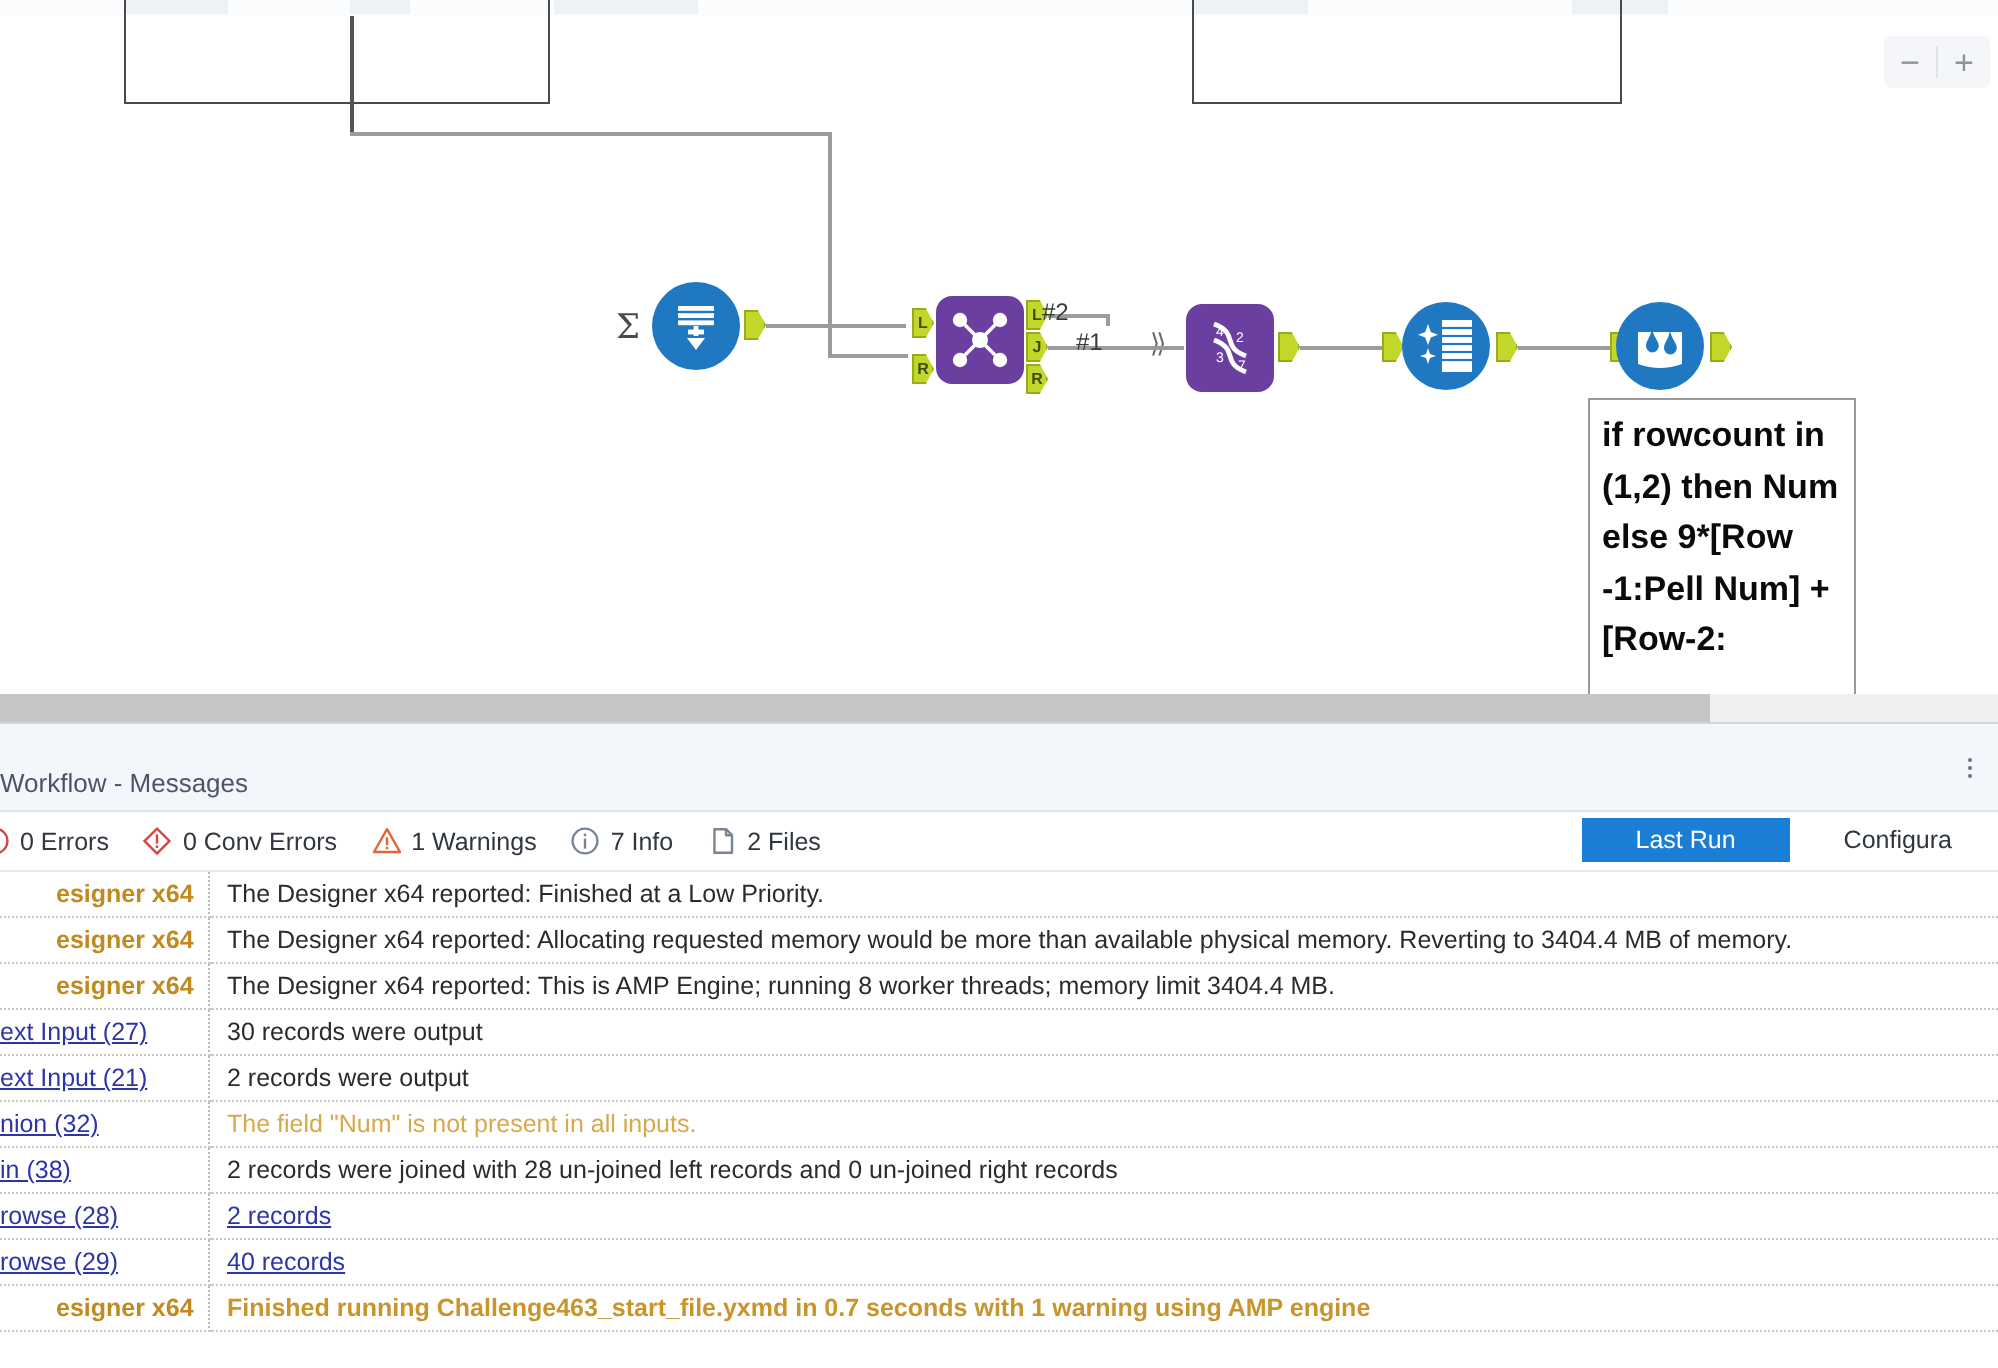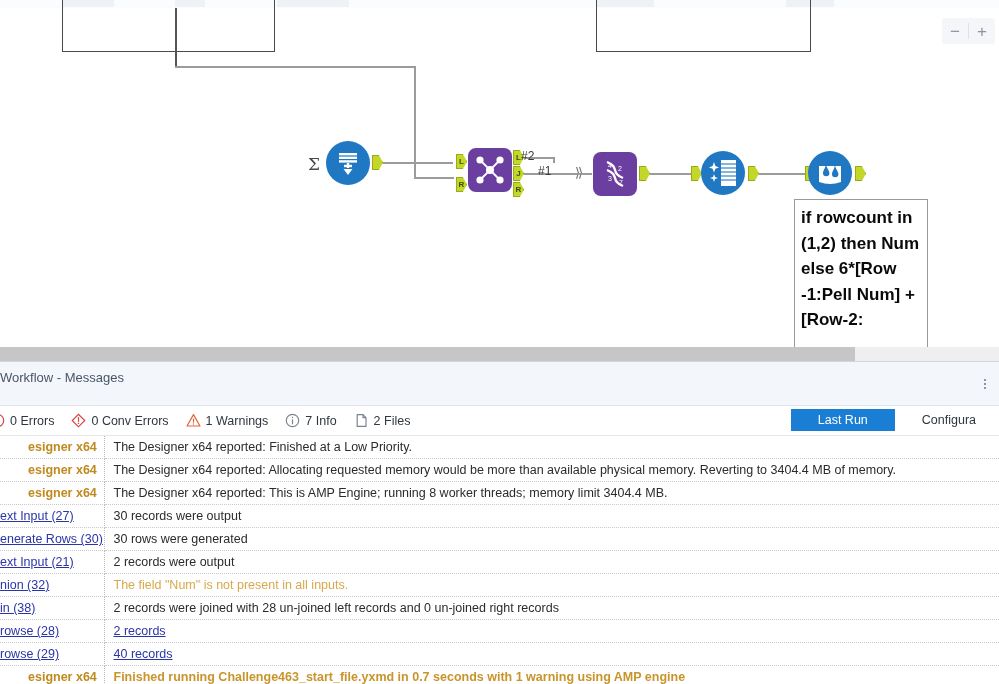--- a/index.html
+++ b/index.html
@@ -128,21 +128,21 @@
     background: #ffffff;
     border-top: 1px solid #cfd6e0;
   }
   #msgheader {
     position: relative;
     height: 44px; width: 999px;
     background: #f3f7fc;
     border-bottom: 1px solid #dde4ee;
   }
   #msgheader .title {
-    position: absolute; left: 0; top: 8px;
+    position: absolute; left: 0; top: 22px;
     font-size: 13px; color: #4a5568;
     font-family: "Liberation Sans", sans-serif;
   }
   #msgheader .kebab {
     position: absolute; right: 6px; top: 13px;
     width: 16px; height: 18px;
     display: flex; flex-direction: column; align-items: center;
     justify-content: center; gap: 2px; cursor: pointer;
   }
   #msgheader .kebab i {
@@ -325,21 +325,21 @@
       <div class="node-circ">
         <svg width="30" height="30" viewBox="0 0 30 30">
           <path d="M4 8 L26 8 L26 24 Q15 28 4 24 Z" fill="#ffffff"></path>
           <path d="M11 5 C 11 10, 8 12, 8 15 A 3.2 3.2 0 0 0 14.4 15 C 14.4 12, 11 10, 11 5 Z" fill="#1f78c1"></path>
           <path d="M20 6 C 20 11, 17 13, 17 16 A 3.2 3.2 0 0 0 23.4 16 C 23.4 13, 20 11, 20 6 Z" fill="#1f78c1"></path>
         </svg>
       </div>
     </div>
     <div class="anchor out" style="left:855px; top:166px;"></div>
 
-    <div id="annot">if rowcount in (1,2) then Num else 6*[Row -1:Pell Num] +[Row-2:</div>
+    <div id="annot">if rowcount in (1,2) then Num else 9*[Row -1:Pell Num] +[Row-2:</div>
 
     <div id="zoomctl">
       <div class="zbtn">−</div>
       <div class="zsep"></div>
       <div class="zbtn">+</div>
     </div>
   </div>
 
   <div id="hscroll">
     <div class="thumb"></div>
@@ -430,24 +430,20 @@
           </tr>
           <tr>
             <td class="c-tool"><span class="tool-name">esigner x64</span></td>
             <td class="c-msg"><span class="m-normal">The Designer x64 reported: This is AMP Engine; running 8 worker threads; memory limit 3404.4 MB.</span></td>
           </tr>
           <tr>
             <td class="c-tool"><span class="tool-link">ext Input (27)</span></td>
             <td class="c-msg"><span class="m-normal">30 records were output</span></td>
           </tr>
           <tr>
-            <td class="c-tool"><span class="tool-link">enerate Rows (30)</span></td>
-            <td class="c-msg"><span class="m-normal">30 rows were generated</span></td>
-          </tr>
-          <tr>
             <td class="c-tool"><span class="tool-link">ext Input (21)</span></td>
             <td class="c-msg"><span class="m-normal">2 records were output</span></td>
           </tr>
           <tr>
             <td class="c-tool"><span class="tool-link">nion (32)</span></td>
             <td class="c-msg"><span class="m-warn">The field "Num" is not present in all inputs.</span></td>
           </tr>
           <tr>
             <td class="c-tool"><span class="tool-link">in (38)</span></td>
             <td class="c-msg"><span class="m-normal">2 records were joined with 28 un-joined left records and 0 un-joined right records</span></td>

